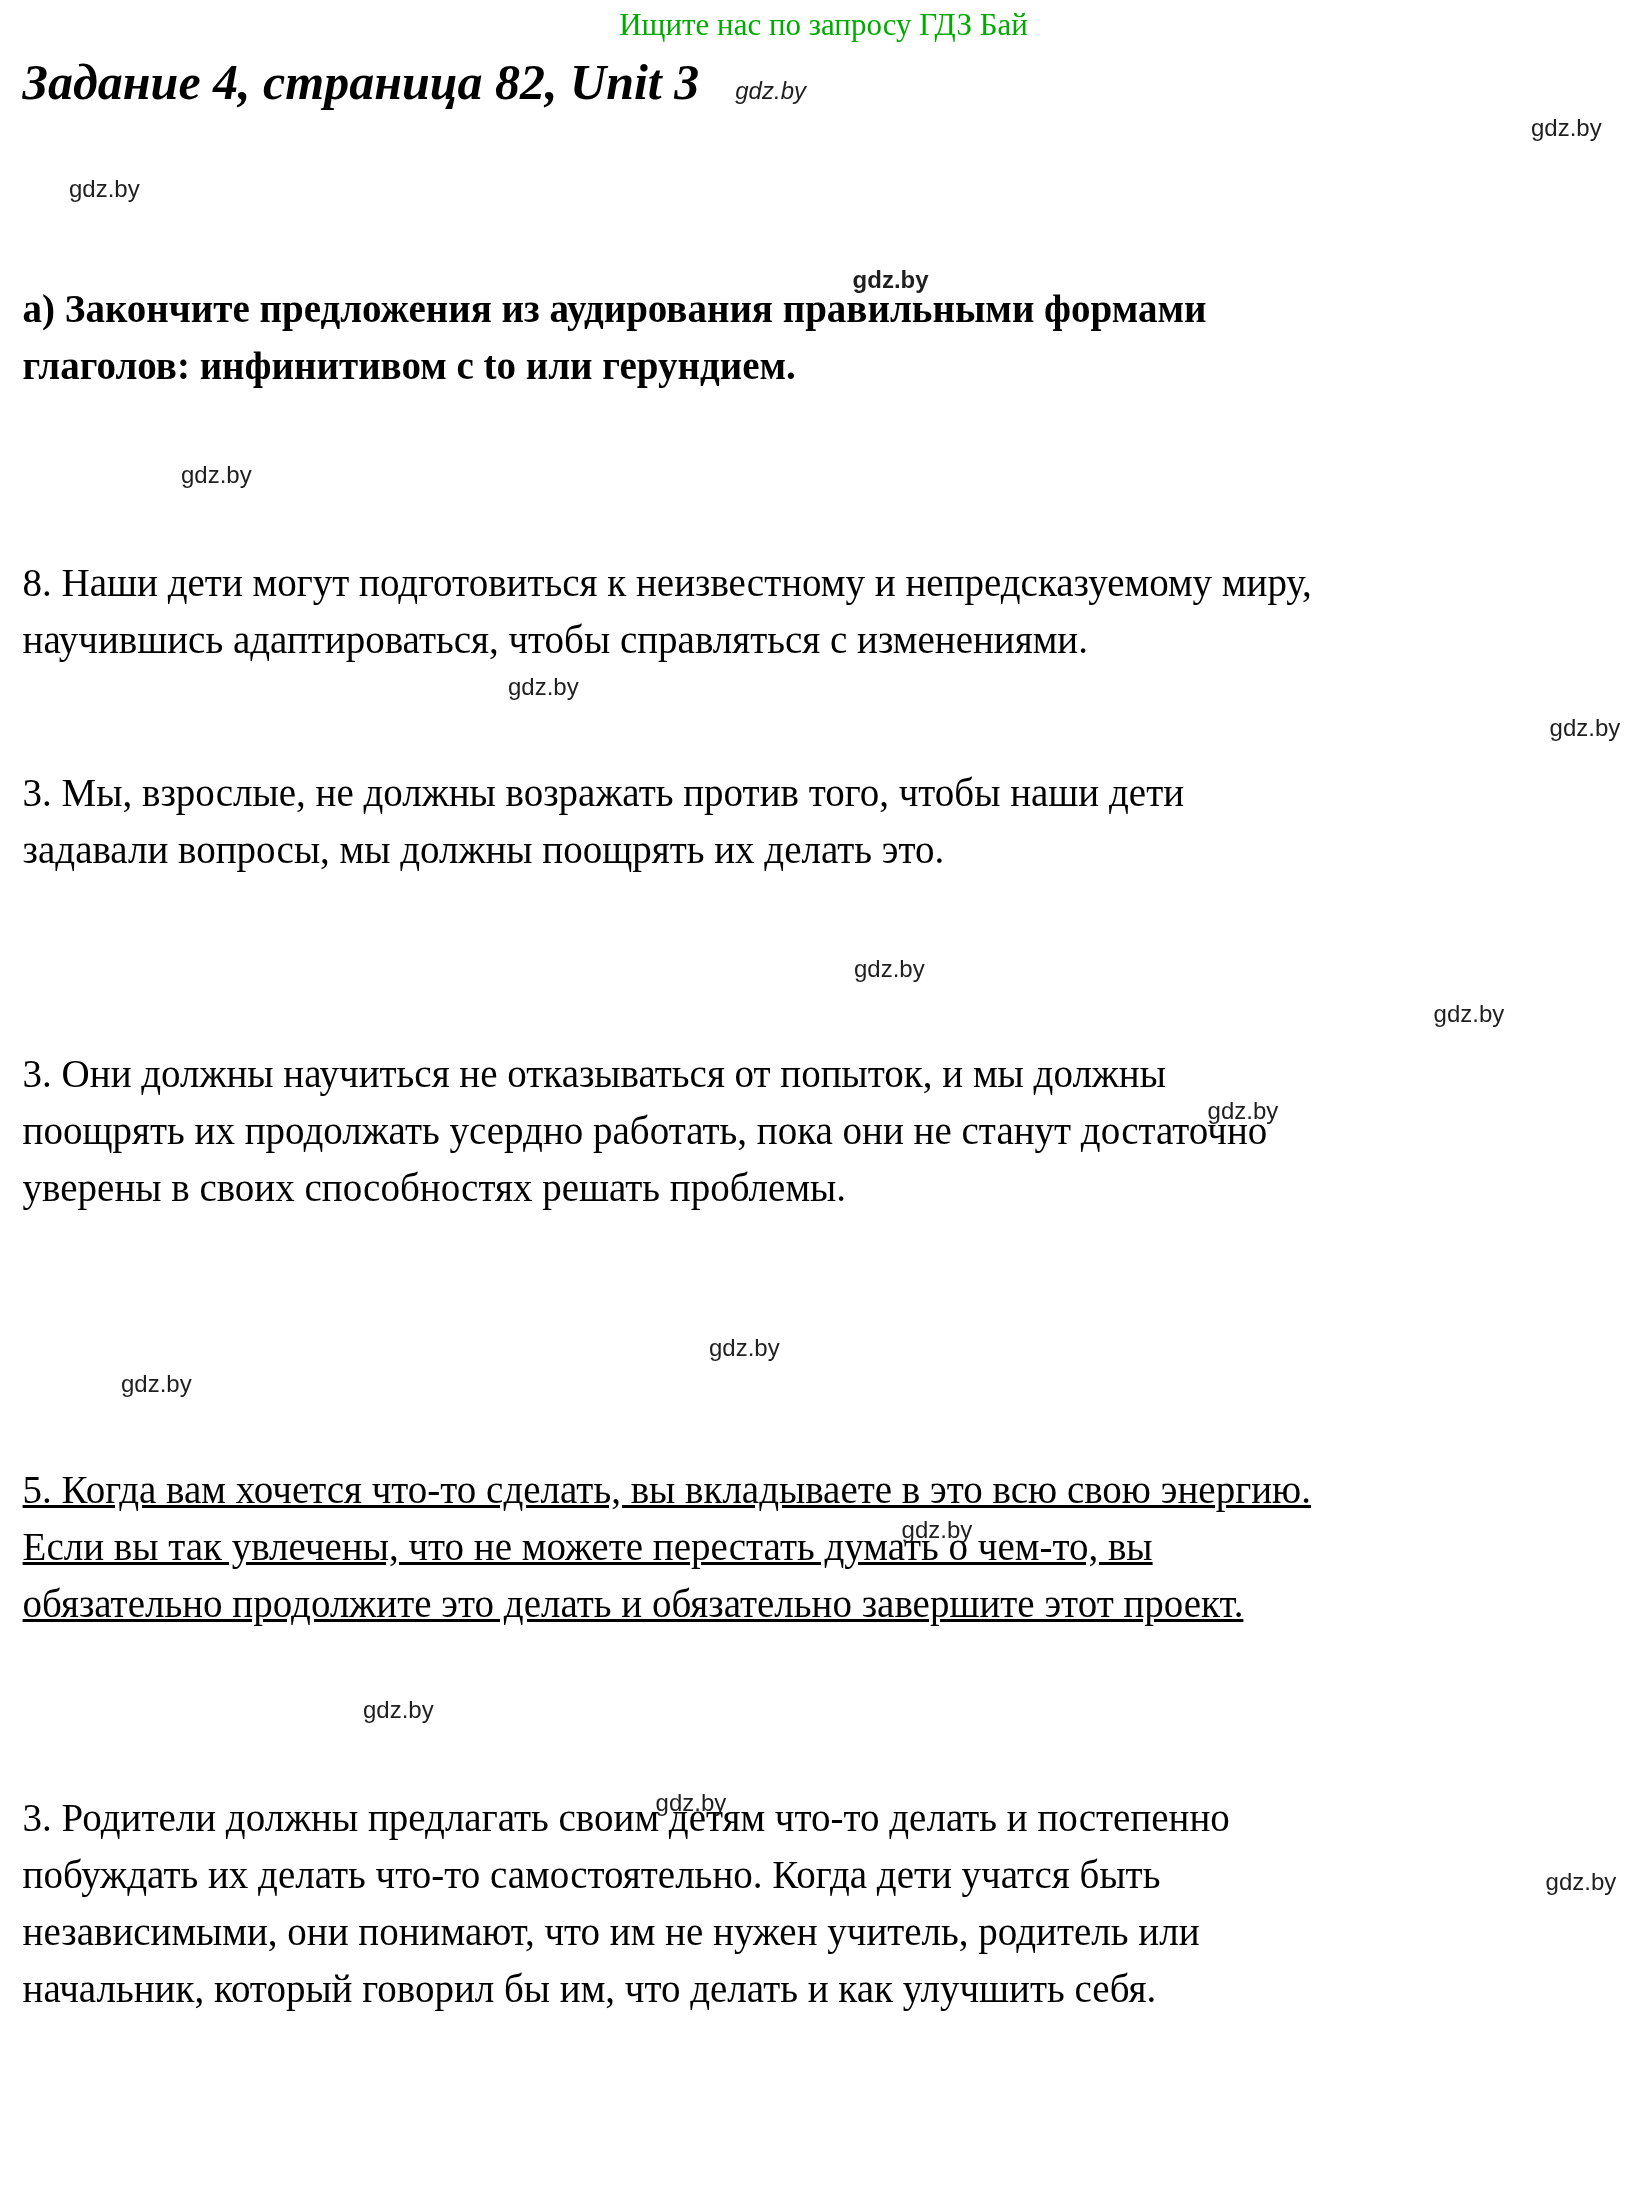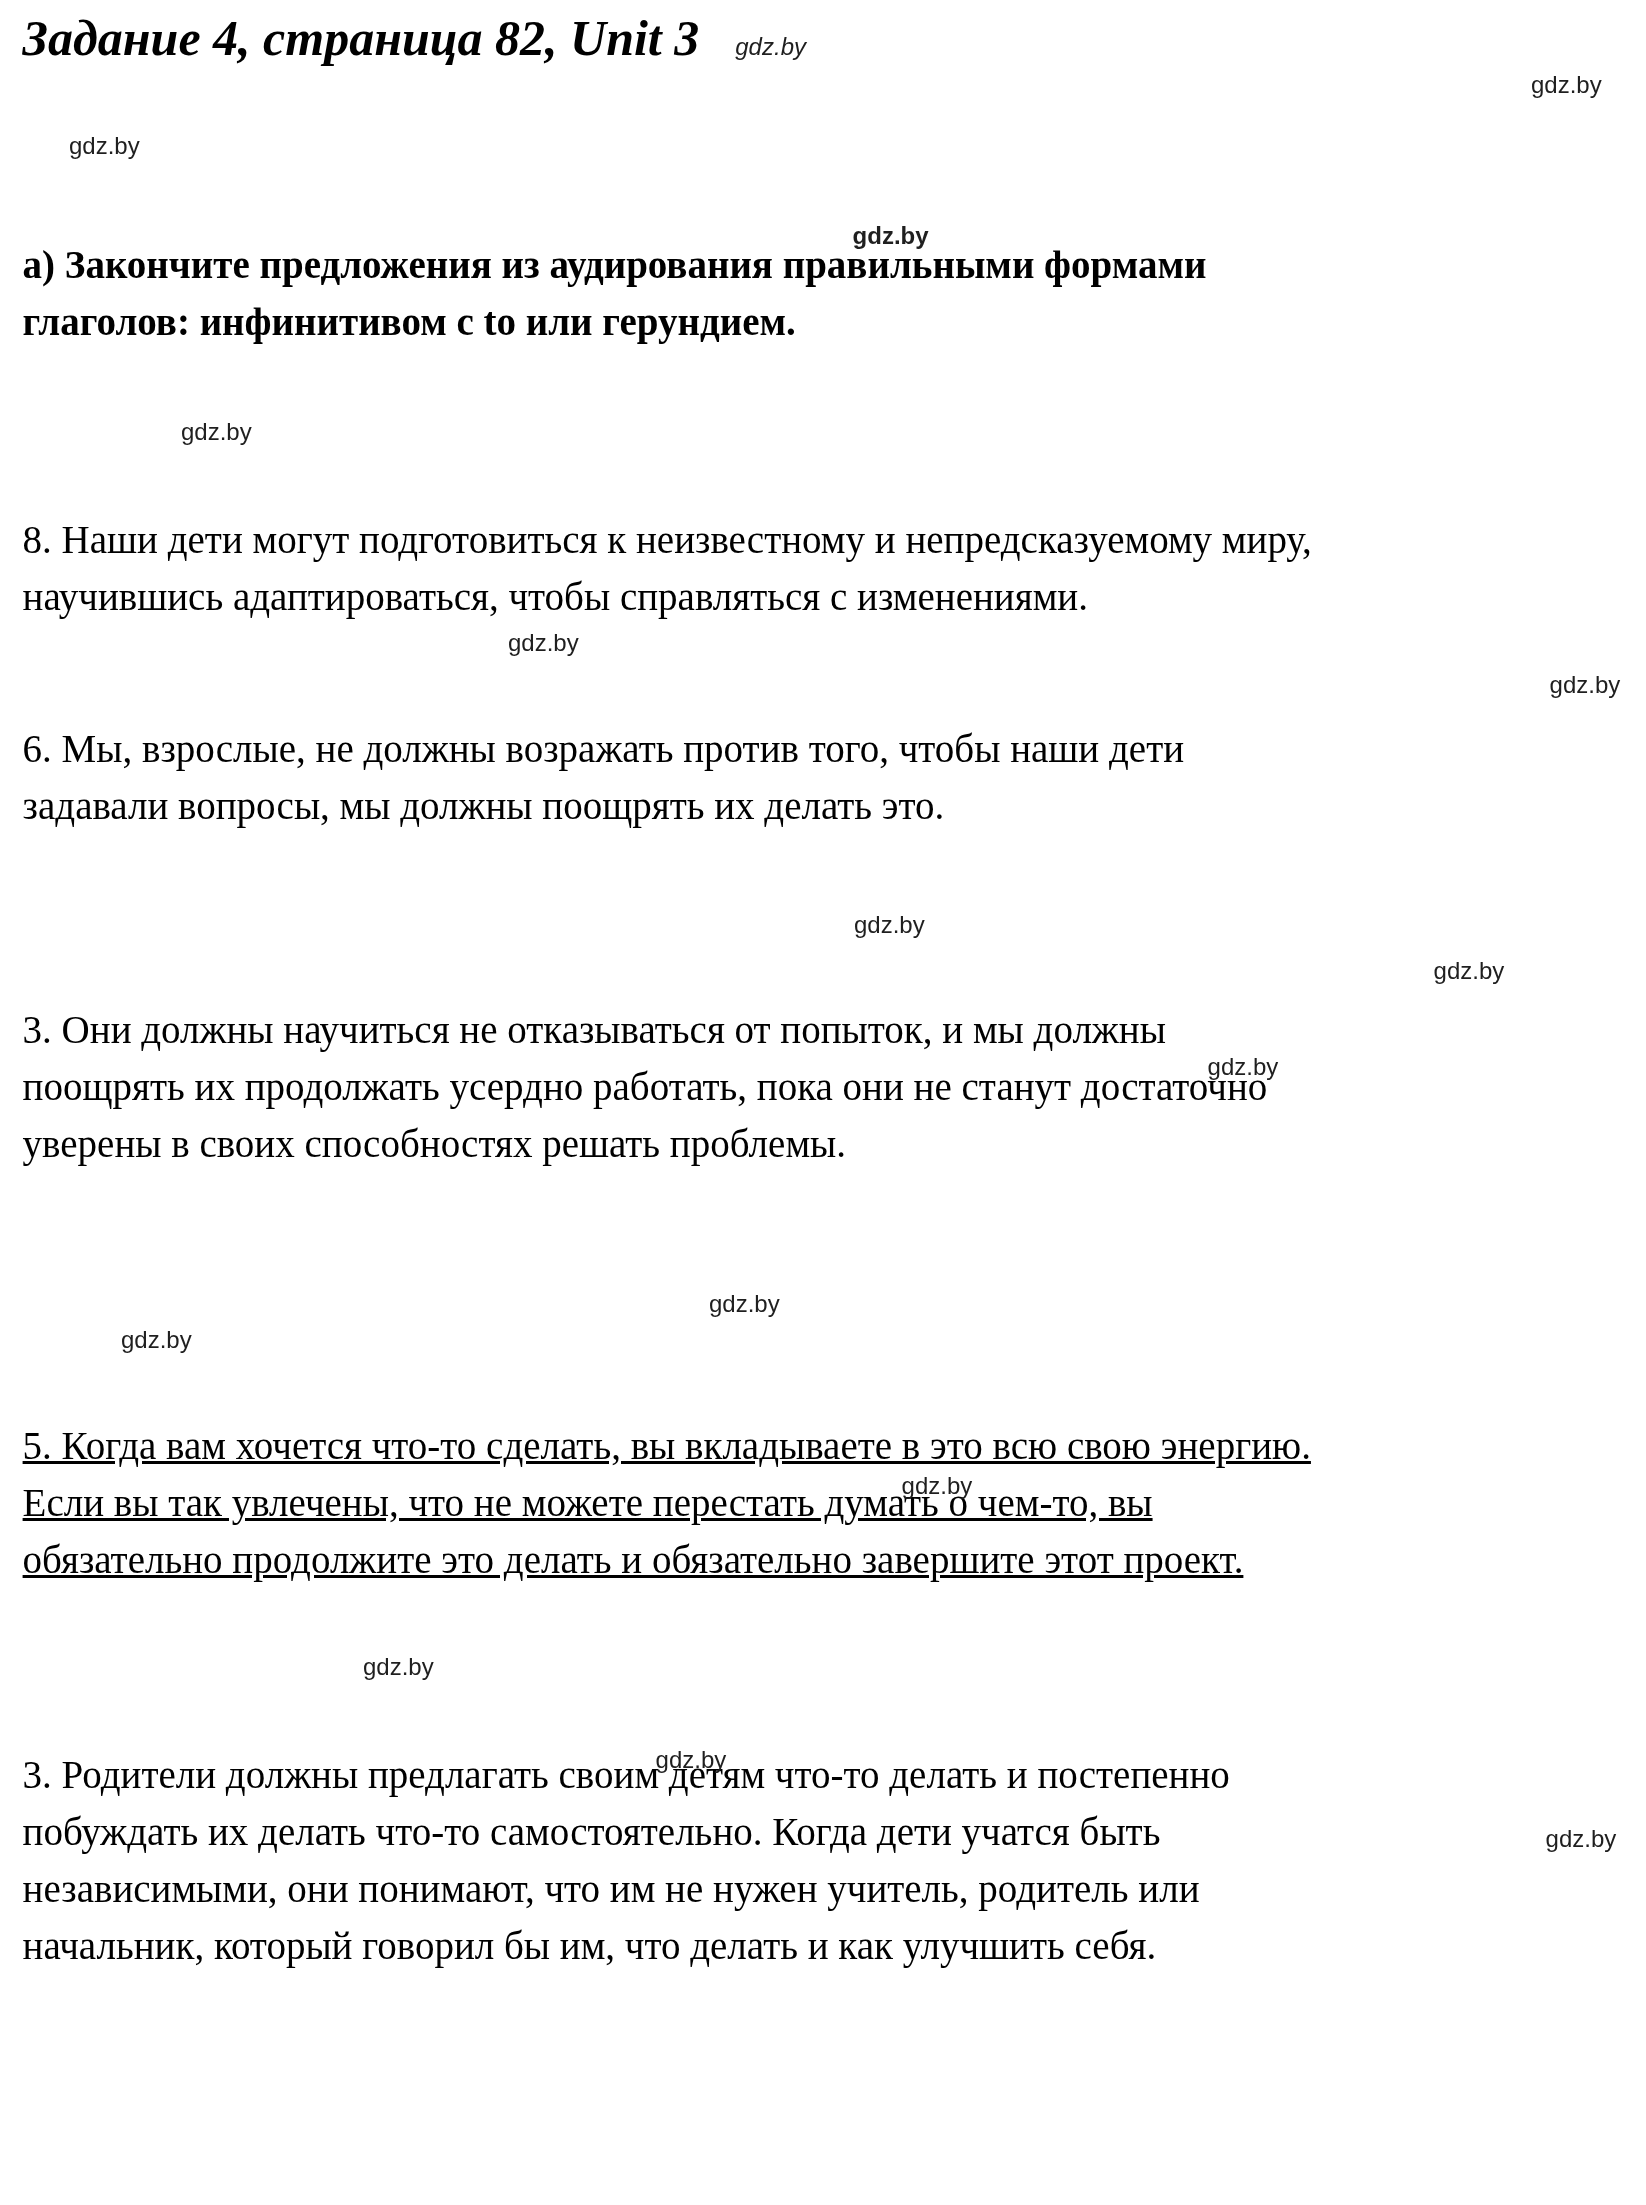--- a/index.html
+++ b/index.html
@@ -61,20 +61,21 @@
   .wm-abs {
     position: absolute;
     white-space: nowrap;
   }
 </style>
 </head>
 <body>
 
 <div class="page">
 
+  <div class="promo">Ищите нас по запросу ГДЗ Бай</div>
 
   <div class="title-row">
     <span>Задание 4, страница 82, Unit 3</span><span class="wm">gdz.by</span>
   </div>
 
   <span class="wm-line" style="margin-top:1.6px; padding-left:1531px;">gdz.by</span>
 
   <span class="wm-line" style="margin-top:32px; padding-left:69px;">gdz.by</span>
 
   <div class="para bold" style="margin-top:19.3px;">
@@ -86,21 +87,21 @@
   <span class="wm-line" style="margin-top:9.7px; padding-left:181px;">gdz.by</span>
 
   <div class="para" style="margin-top:8px;">
     <span>8. Наши дети могут подготовиться к неизвестному и непредсказуемому миру,
 научившись адаптироваться, чтобы справляться с изменениями.</span>
   </div>
 
   <span class="wm-line" style="margin-top:3.2px; padding-left:508px;">gdz.by</span>
 
   <div class="para" style="margin-top:6.4px;">
-    <span>6. Мы, взрослые, не должны возражать против того, чтобы наши дети
+    <span>3. Мы, взрослые, не должны возражать против того, чтобы наши дети
 задавали вопросы, мы должны поощрять их делать это.</span>
     <span class="wm wm-abs" style="top:6.4px; left:1527px;">gdz.by</span>
   </div>
 
   <span class="wm-line" style="margin-top:19.3px; padding-left:854px;">gdz.by</span>
 
   <div class="para" style="margin-top:4.8px;">
     <span>3. Они должны научиться не отказываться от попыток, и мы должны
 поощрять их продолжать усердно работать, пока они не станут достаточно
 уверены в своих способностях решать проблемы.</span>

